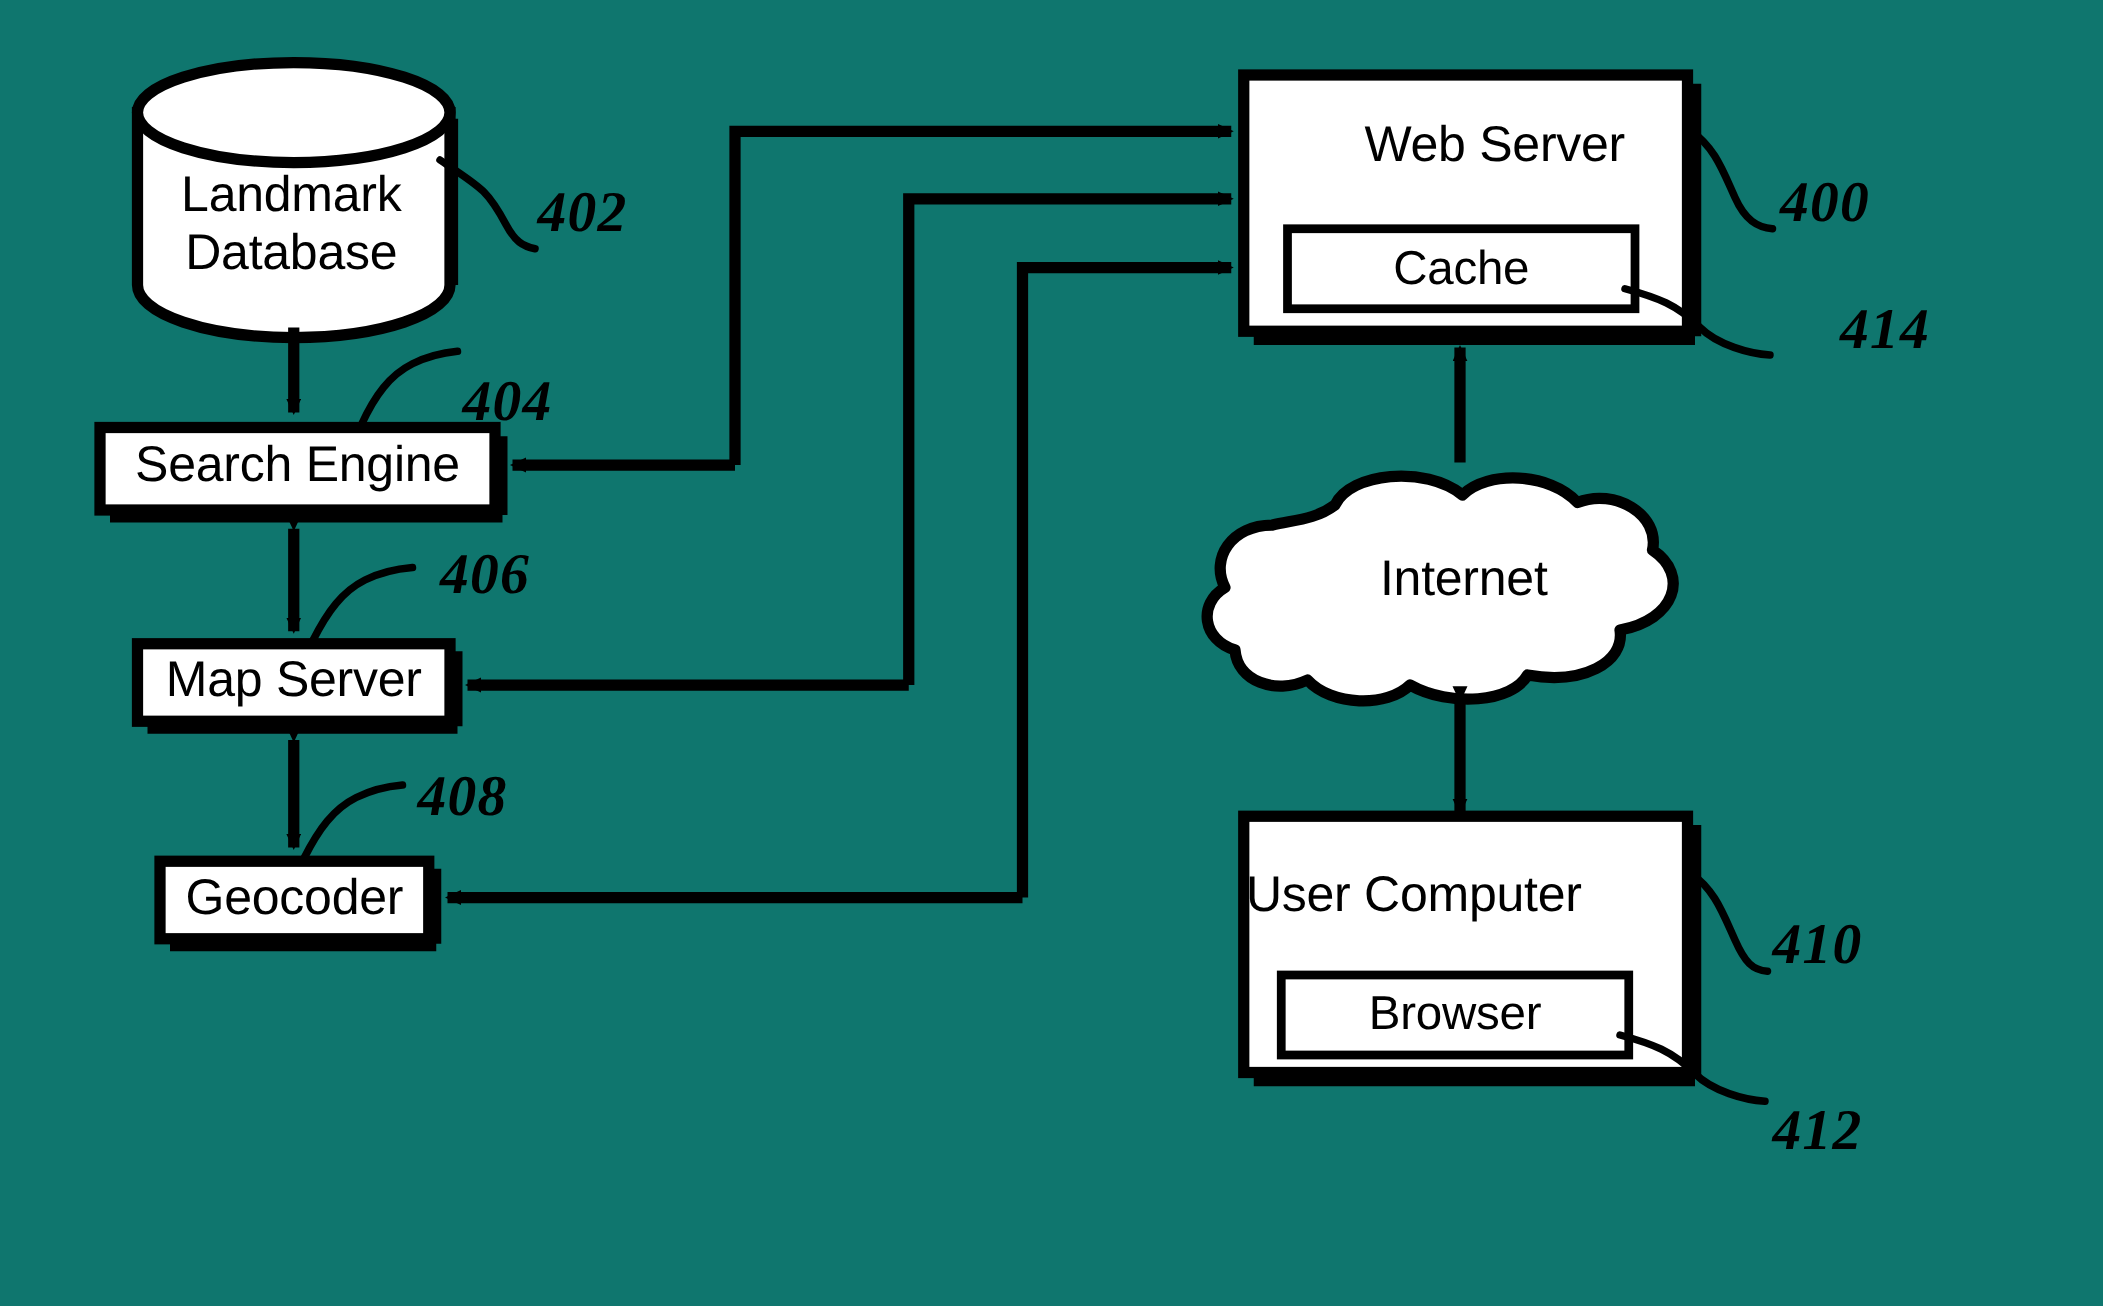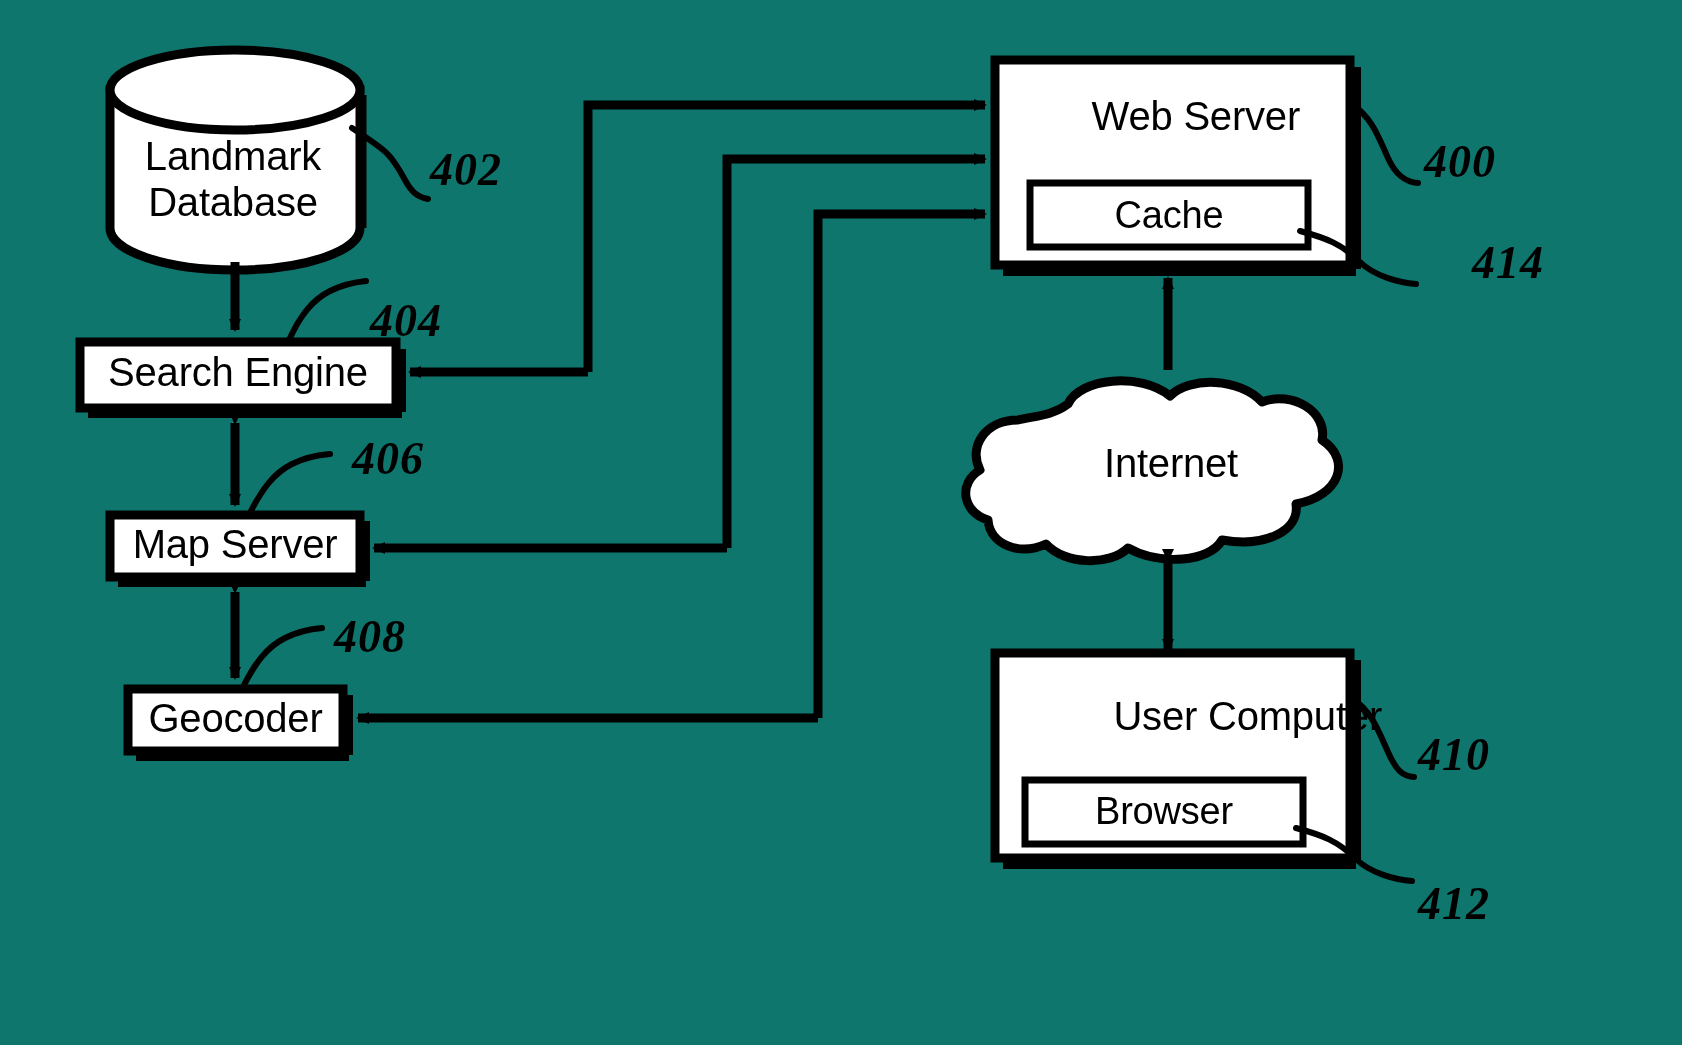--- a/index.html
+++ b/index.html
@@ -43,21 +43,21 @@
     font-size: 46px;
     letter-spacing: 1px;
   }
   .lbl-db        { left: 108px; top: 134px;  width: 250px; font-size: 40px; }
   .lbl-search    { left: 80px;  top: 350px;  width: 316px; font-size: 40px; }
   .lbl-map       { left: 110px; top: 522px;  width: 250px; font-size: 40px; }
   .lbl-geo       { left: 128px; top: 696px;  width: 215px; font-size: 40px; }
   .lbl-web       { left: 962px; top: 94px;  width: 338px; font-size: 40px; text-align: right; }
   .lbl-cache     { left: 1033px; top: 194px; width: 272px; font-size: 38px; }
   .lbl-internet  { left: 1032px; top: 441px; width: 278px; font-size: 40px; }
-  .lbl-usercomp  { left: 1044px; top: 694px; width: 338px; font-size: 40px; text-align: right; }
+  .lbl-usercomp  { left: 962px; top: 694px; width: 338px; font-size: 40px; }
   .lbl-browser   { left: 1028px; top: 790px; width: 272px; font-size: 38px; }
 
   .ref-402 { left: 430px;  top: 143px; }
   .ref-404 { left: 370px;  top: 258px; margin-top: 36px; }
   .ref-406 { left: 352px;  top: 432px; }
   .ref-408 { left: 334px;  top: 610px; }
   .ref-400 { left: 1424px; top: 135px; }
   .ref-414 { left: 1424px; top: 236px; margin-left: 48px; }
   .ref-410 { left: 1418px; top: 728px; }
   .ref-412 { left: 1418px; top: 831px; margin-top: 46px; }

